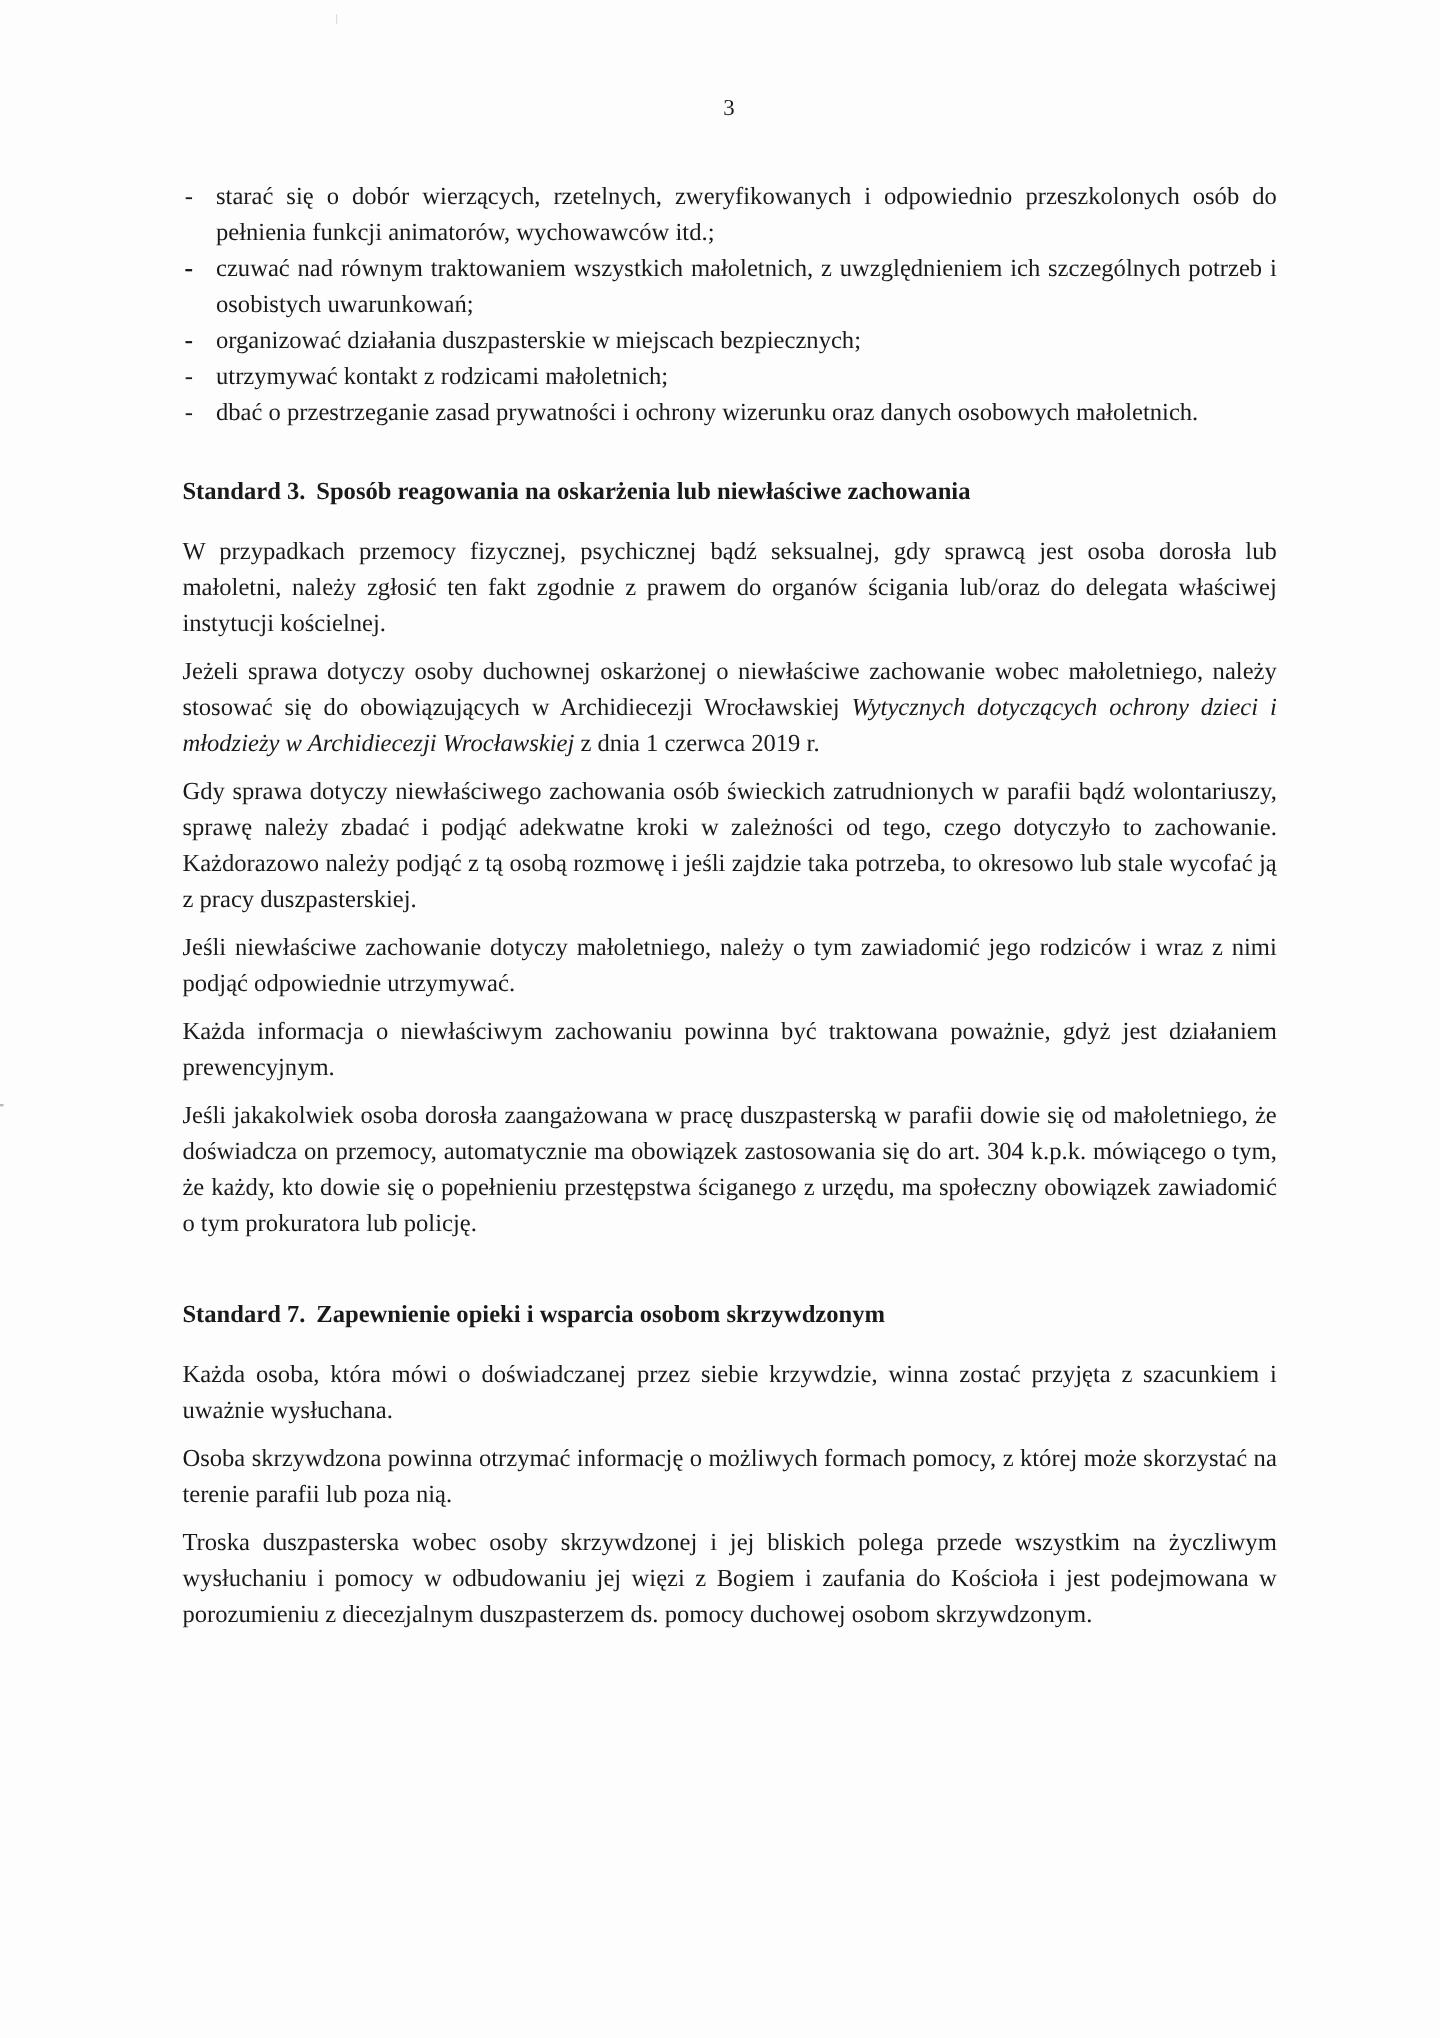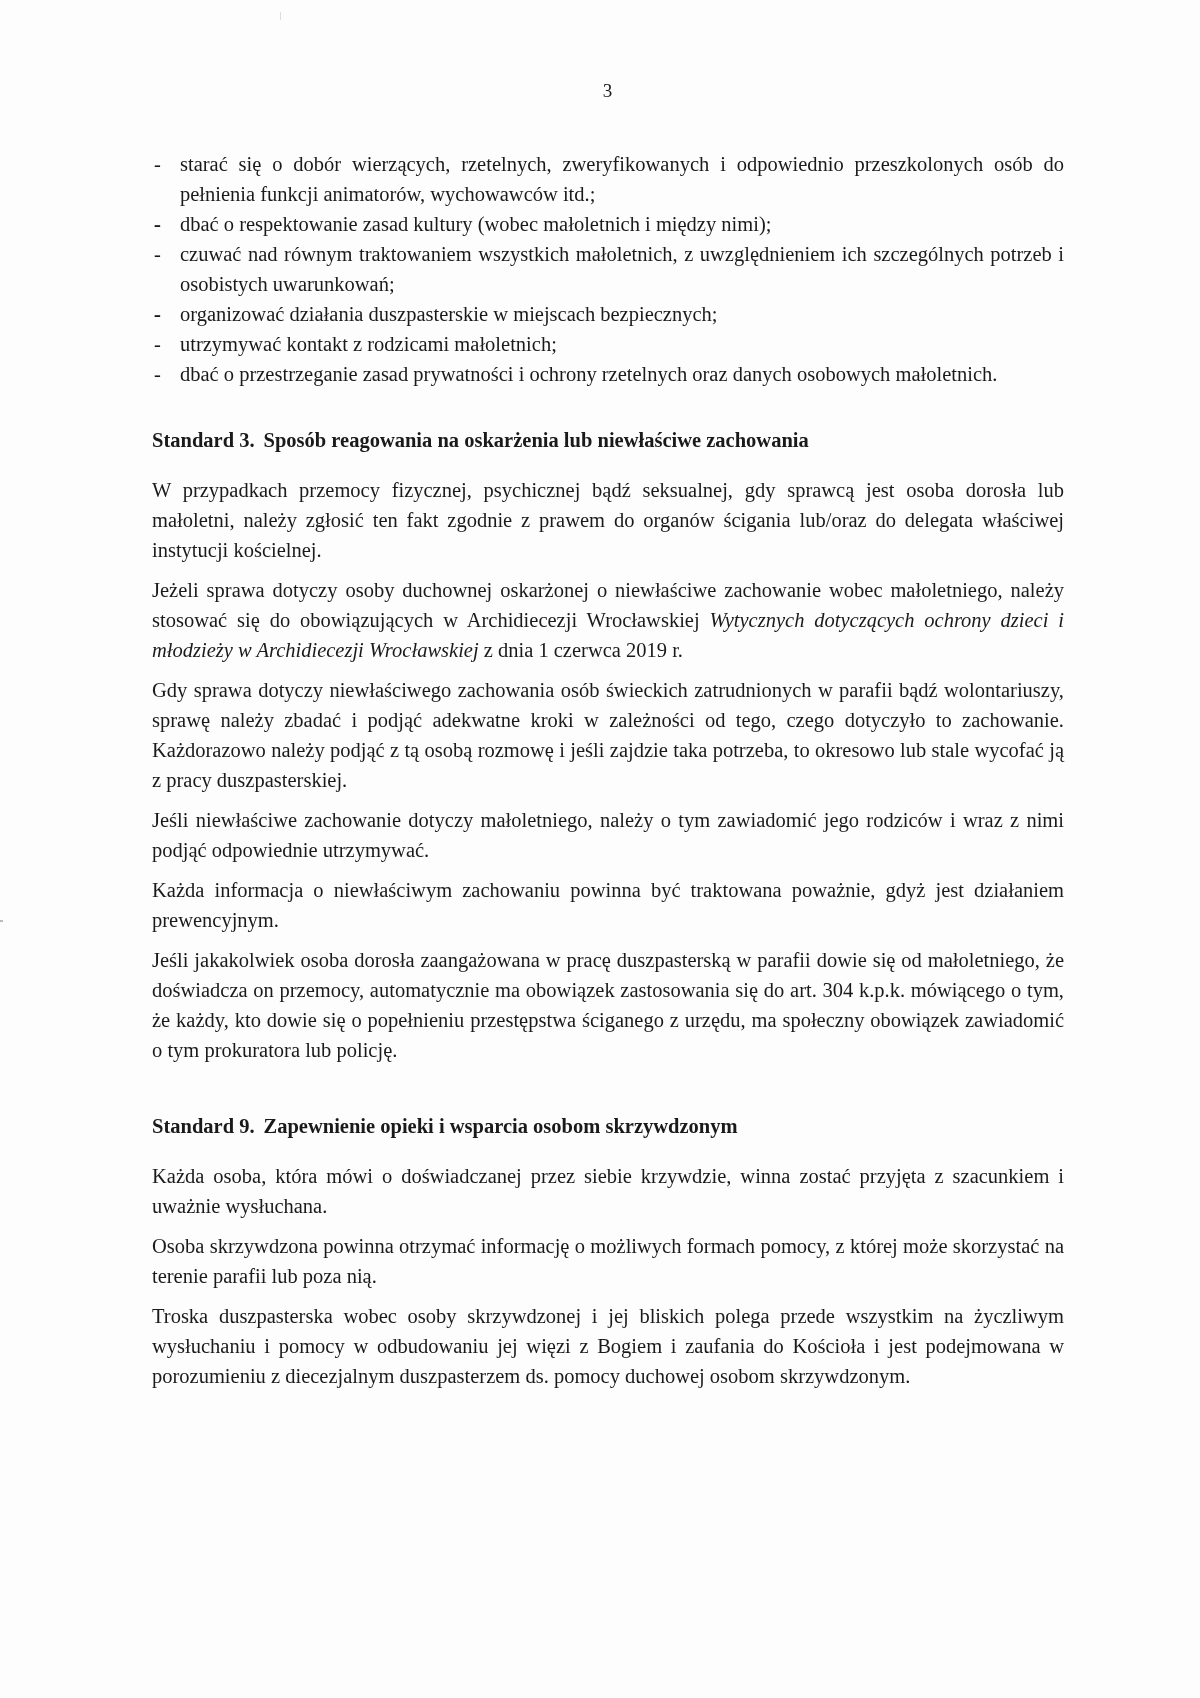--- a/index.html
+++ b/index.html
@@ -45,43 +45,43 @@
 <div class="page">
   <div class="scan-mark-top"></div>
   <div class="scan-mark-left"></div>
 
   <div class="page-number">3</div>
 
   <div class="content">
     <ul class="bullets">
       <li><span class="dash">-</span><span>starać się o dobór wierzących, rzetelnych, zweryfikowanych i odpowiednio przeszkolonych osób do pełnienia funkcji animatorów, wychowawców itd.;</span></li>
       <li><span class="dash">-</span></li>
-      <li><span class="dash">-</span><span>dbać o respektowanie zasad kultury (wobec małoletnich i między nimi);</span></li>
+      <li><span class="dash">-</span></li>
       <li><span class="dash">-</span><span>czuwać nad równym traktowaniem wszystkich małoletnich, z uwzględnieniem ich szczególnych potrzeb i osobistych uwarunkowań;</span></li>
       <li><span class="dash">-</span></li>
       <li><span class="dash">-</span><span>organizować działania duszpasterskie w miejscach bezpiecznych;</span></li>
       <li><span class="dash">-</span><span>utrzymywać kontakt z rodzicami małoletnich;</span></li>
-      <li><span class="dash">-</span><span>dbać o przestrzeganie zasad prywatności i ochrony rzetelnych oraz danych osobowych małoletnich.</span></li>
+      <li><span class="dash">-</span><span>dbać o przestrzeganie zasad prywatności i ochrony wizerunku oraz danych osobowych małoletnich.</span></li>
     </ul>
 
     <div class="h3-wrap">
       <h2 class="std"><span class="num">Standard 3.</span><span>Sposób reagowania na oskarżenia lub niewłaściwe zachowania</span></h2>
     </div>
 
     <section>
       <p class="par">W przypadkach przemocy fizycznej, psychicznej bądź seksualnej, gdy sprawcą jest osoba dorosła lub małoletni, należy zgłosić ten fakt zgodnie z prawem do organów ścigania lub/oraz do delegata właściwej instytucji kościelnej.</p>
       <p class="par"><span>Jeżeli sprawa dotyczy osoby duchownej oskarżonej o niewłaściwe zachowanie wobec małoletniego, należy stosować się do obowiązujących w Archidiecezji Wrocławskiej </span><i class="title">Wytycznych dotyczących ochrony dzieci i młodzieży w Archidiecezji Wrocławskiej</i><span> z dnia 1 czerwca 2019 r.</span></p>
       <p class="par">Gdy sprawa dotyczy niewłaściwego zachowania osób świeckich zatrudnionych w parafii bądź wolontariuszy, sprawę należy zbadać i podjąć adekwatne kroki w zależności od tego, czego dotyczyło to zachowanie. Każdorazowo należy podjąć z tą osobą rozmowę i jeśli zajdzie taka potrzeba, to okresowo lub stale wycofać ją z pracy duszpasterskiej.</p>
       <p class="par">Jeśli niewłaściwe zachowanie dotyczy małoletniego, należy o tym zawiadomić jego rodziców i wraz z nimi podjąć odpowiednie utrzymywać.</p>
       <p class="par">Każda informacja o niewłaściwym zachowaniu powinna być traktowana poważnie, gdyż jest działaniem prewencyjnym.</p>
       <p class="par">Jeśli jakakolwiek osoba dorosła zaangażowana w pracę duszpasterską w parafii dowie się od małoletniego, że doświadcza on przemocy, automatycznie ma obowiązek zastosowania się do art. 304 k.p.k. mówiącego o tym, że każdy, kto dowie się o popełnieniu przestępstwa ściganego z urzędu, ma społeczny obowiązek zawiadomić o tym prokuratora lub policję.</p>
     </section>
 
     <div class="h4-wrap">
-      <h2 class="std"><span class="num">Standard 9.</span><span>Zapewnienie opieki i wsparcia osobom skrzywdzonym</span></h2>
+      <h2 class="std"><span class="num">Standard 7.</span><span>Zapewnienie opieki i wsparcia osobom skrzywdzonym</span></h2>
     </div>
 
     <section>
       <p class="par">Każda osoba, która mówi o doświadczanej przez siebie krzywdzie, winna zostać przyjęta z szacunkiem i uważnie wysłuchana.</p>
       <p class="par">Osoba skrzywdzona powinna otrzymać informację o możliwych formach pomocy, z której może skorzystać na terenie parafii lub poza nią.</p>
       <p class="par">Troska duszpasterska wobec osoby skrzywdzonej i jej bliskich polega przede wszystkim na życzliwym wysłuchaniu i pomocy w odbudowaniu jej więzi z Bogiem i zaufania do Kościoła i jest podejmowana w porozumieniu z diecezjalnym duszpasterzem ds. pomocy duchowej osobom skrzywdzonym.</p>
     </section>
   </div>
 </div>
 

